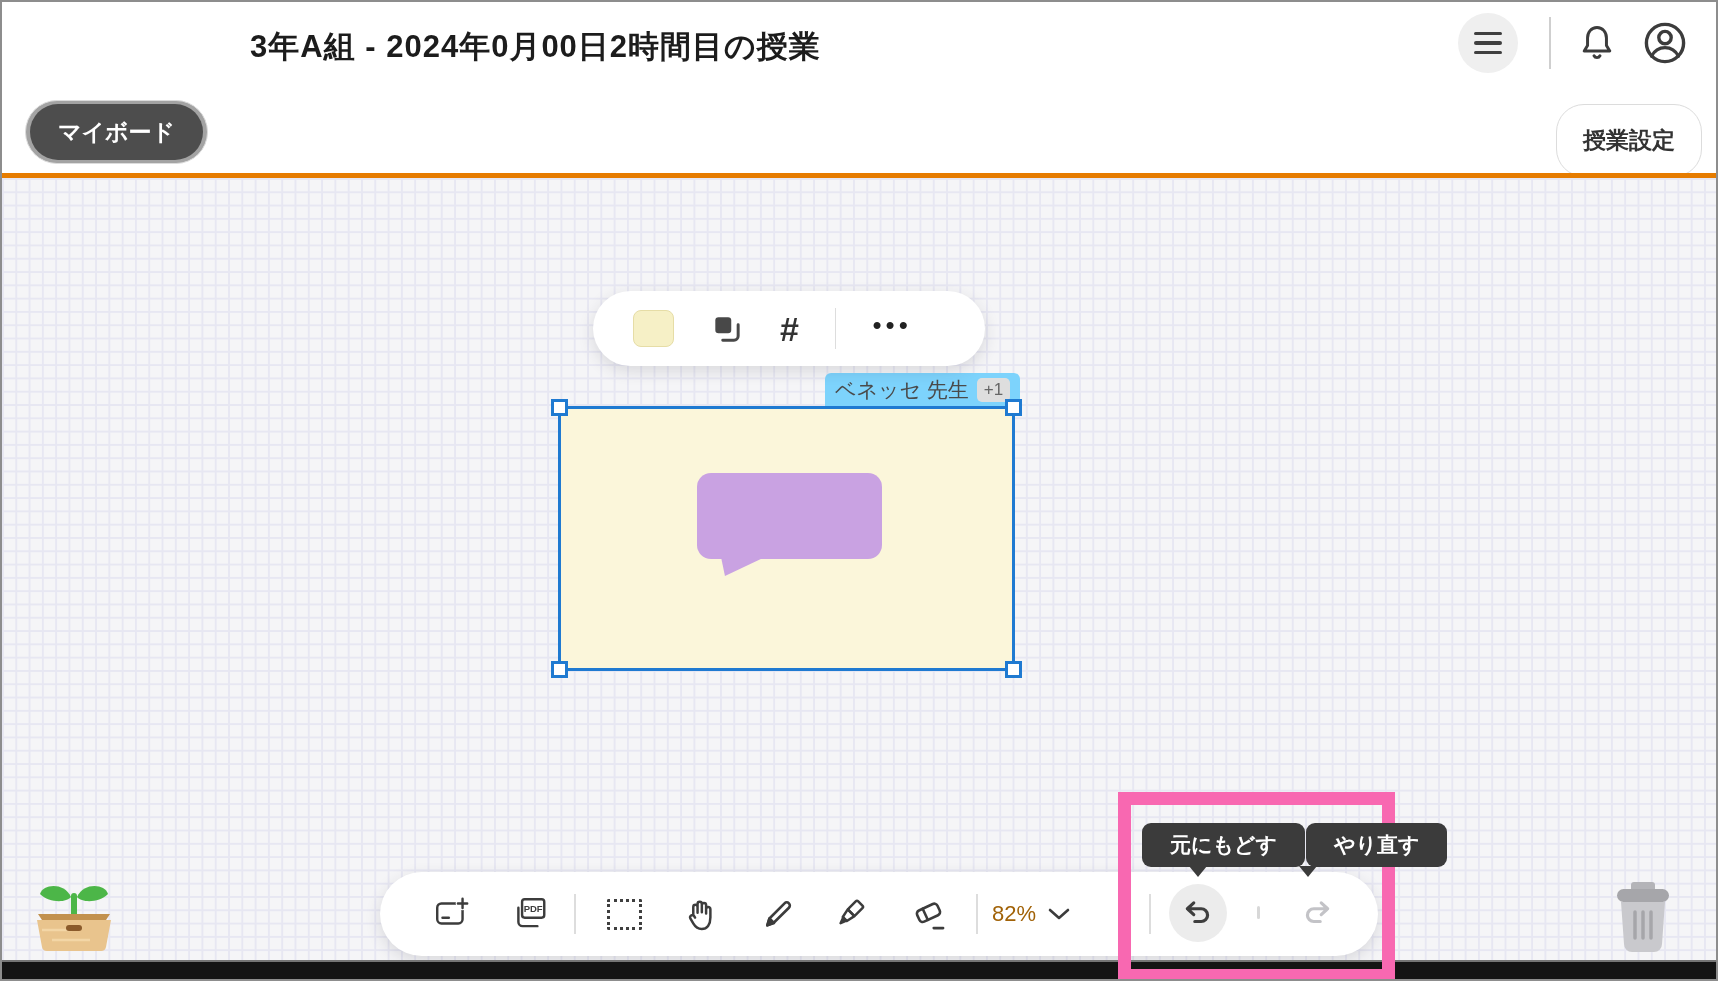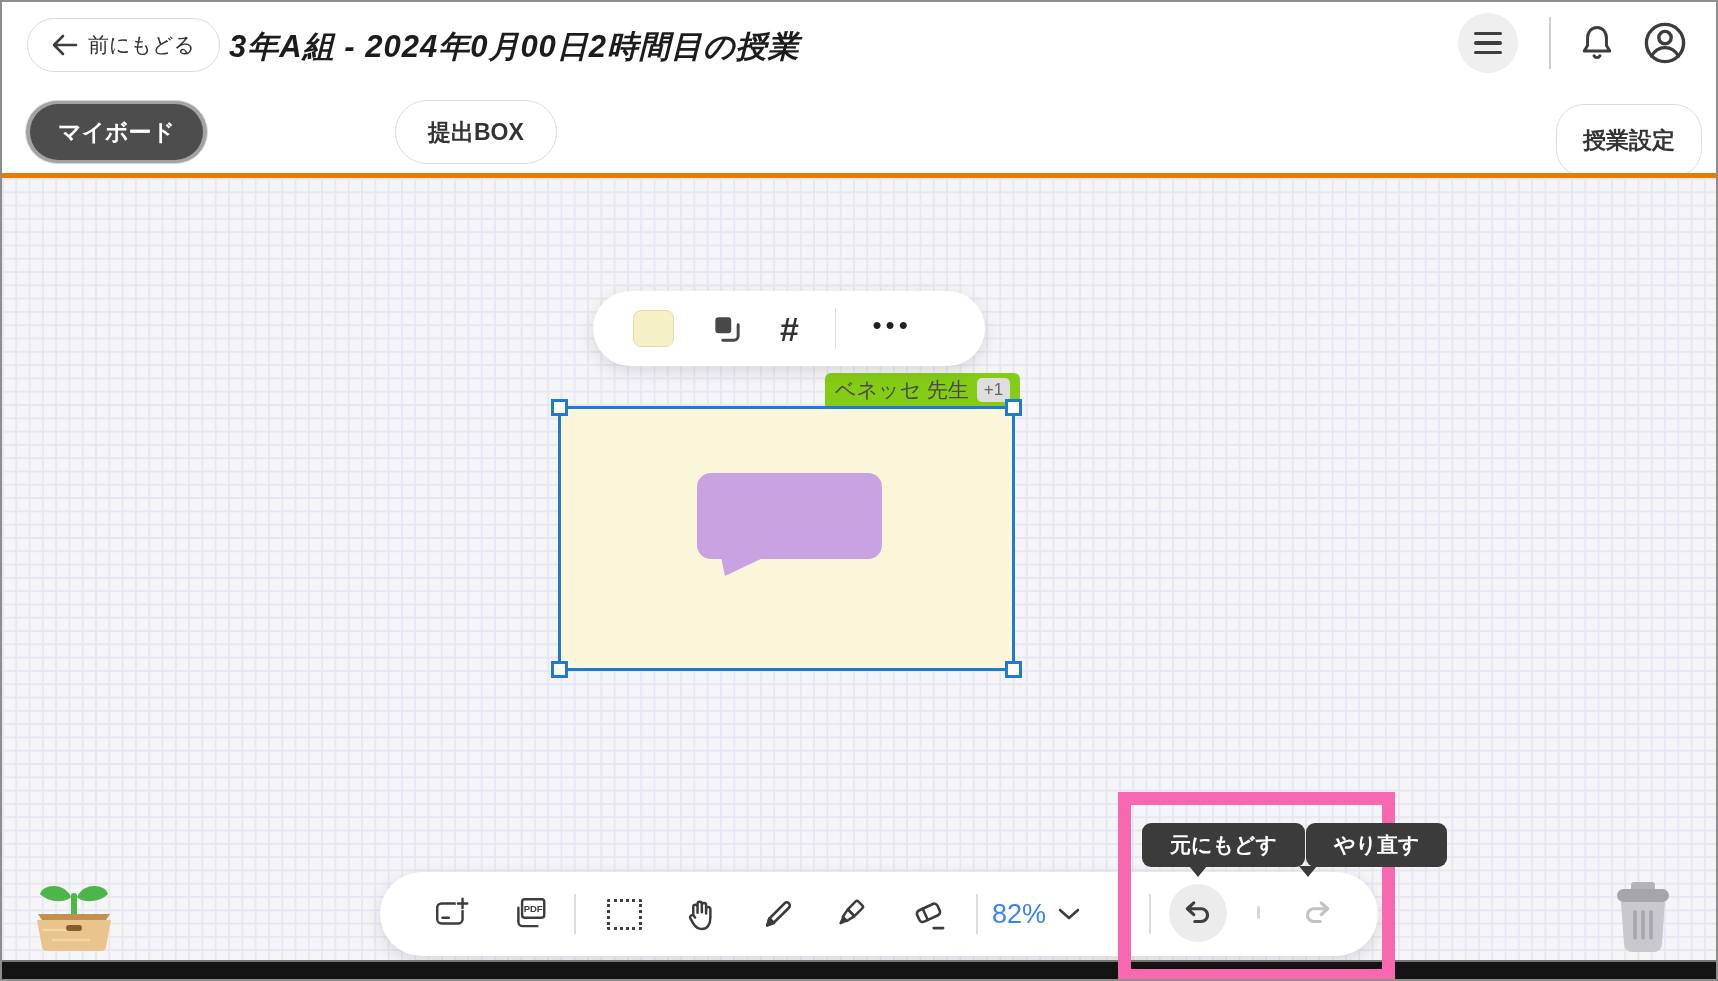--- a/index.html
+++ b/index.html
@@ -4,21 +4,21 @@
 <style>
   html,body{margin:0;padding:0;background:#e8e8e8;}
   *{box-sizing:border-box;font-family:"Liberation Sans","DejaVu Sans",sans-serif;}
   .screen{position:relative;width:1718px;height:981px;background:#ffffff;border:2px solid #8d8d8d;overflow:hidden;}
 
   
   .header{position:absolute;left:0;top:0;width:100%;height:171px;background:#fff;}
   .back-btn{position:absolute;left:25px;top:16px;height:54px;display:flex;align-items:center;gap:10px;
     padding:0 24px;border:1.5px solid #dcdcdc;border-radius:27px;background:#fff;cursor:pointer;}
   .back-btn span.lbl{font-size:21px;color:#333;}
-  .page-title{position:absolute;left:227px;top:24px;font-size:31px;font-weight:700;color:#1c1c1c;letter-spacing:1px;white-space:nowrap;font-style:italic;}
+  .page-title{position:absolute;left:248px;top:24px;font-size:31px;font-weight:700;color:#1c1c1c;letter-spacing:1px;white-space:nowrap;}
   .hamburger{position:absolute;left:1456px;top:11px;width:60px;height:60px;border-radius:50%;background:#efefef;
     display:flex;flex-direction:column;justify-content:center;align-items:center;gap:6px;cursor:pointer;}
   .hamburger i{display:block;width:28px;height:3.4px;background:#3f3f3f;border-radius:2px;}
   .hdr-divider{position:absolute;left:1547px;top:15px;width:2px;height:52px;background:#cfcfcf;}
   .icon-btn{position:absolute;cursor:pointer;display:flex;align-items:center;justify-content:center;}
 
   
   .tab-group{position:absolute;left:23px;top:98px;height:64px;border:1.5px solid #dcdcdc;border-radius:32px;
     background:#a3a3a3;display:flex;align-items:center;padding:0 4px;}
   .tab{height:56px;display:flex;align-items:center;padding:0 28px;border-radius:28px;font-size:23px;font-weight:700;color:#3a3a3a;cursor:pointer;}
@@ -38,38 +38,38 @@
   
   .obj-toolbar{position:absolute;left:591px;top:289px;width:392px;height:75px;background:#fff;border-radius:38px;
     box-shadow:0 5px 16px rgba(40,40,60,.14);display:flex;align-items:center;padding:0 40px;gap:36px;z-index:3;}
   .swatch{width:41px;height:37px;border-radius:8px;background:#f6f0c6;border:1.5px solid #e6dda6;cursor:pointer;}
   .hash{font-size:34px;font-weight:600;color:#333;cursor:pointer;line-height:1;}
   .v-div{width:1.5px;height:41px;background:#ddd;}
   .dots{font-size:26px;letter-spacing:4px;color:#222;cursor:pointer;line-height:1;padding-bottom:8px;}
 
   
   .sel-label{position:absolute;left:823px;top:371px;height:34px;display:flex;align-items:center;gap:8px;
-    background:#84cc16;border-radius:6px 6px 0 0;padding:0 10px;font-size:21px;color:#4a4a4a;z-index:2;}
+    background:#7dd3fc;border-radius:6px 6px 0 0;padding:0 10px;font-size:21px;color:#4a4a4a;z-index:2;}
   .sel-label .badge{background:#dedede;border-radius:5px;font-size:17px;color:#666;padding:2px 7px;}
   .card{position:absolute;left:556px;top:404px;width:457px;height:265px;background:#fbf6da;
     border:3px solid #1f7ad1;z-index:2;cursor:move;}
   .handle{position:absolute;width:17px;height:17px;background:#fff;border:3px solid #1f7ad1;z-index:3;}
   .h-tl{left:-10px;top:-10px;} .h-tr{right:-10px;top:-10px;} .h-bl{left:-10px;bottom:-10px;} .h-br{right:-10px;bottom:-10px;}
   .bubble{position:absolute;left:136px;top:64px;width:185px;height:86px;background:#c9a2e2;border-radius:14px;}
   .bubble-tail{position:absolute;left:160px;top:148px;width:44px;height:19px;background:#c9a2e2;
     clip-path:polygon(0 0,100% 0,9% 100%);}
 
   
   .main-toolbar{position:absolute;left:378px;top:870px;width:998px;height:84px;background:#fff;border-radius:42px;
     box-shadow:0 5px 16px rgba(40,40,60,.14);z-index:3;}
   .tool{position:absolute;width:48px;height:48px;top:18px;display:flex;align-items:center;justify-content:center;cursor:pointer;}
   .t-div{position:absolute;top:22px;width:1.5px;height:40px;background:#ddd;}
   .marquee-box{width:35px;height:31px;border:3px dotted #3f3f3f;border-radius:2px;}
   .zoom-ctl{position:absolute;left:612px;top:18px;height:48px;display:flex;align-items:center;gap:12px;cursor:pointer;}
-  .zoom-ctl .pct{font-size:27px;color:#3b82f6;}
+  .zoom-ctl .pct{font-size:22px;color:#a16207;}
   .undo-btn{position:absolute;left:789px;top:12px;width:58px;height:58px;border-radius:50%;background:#ececec;
     display:flex;align-items:center;justify-content:center;cursor:pointer;}
   .redo-btn{position:absolute;left:908px;top:12px;width:58px;height:58px;border-radius:50%;
     display:flex;align-items:center;justify-content:center;cursor:pointer;}
   .mini-div{position:absolute;left:877px;top:34px;width:3px;height:13px;background:#d8d8d8;border-radius:2px;}
 
   
   .tooltip{position:absolute;top:821px;height:44px;background:#3b3b3b;color:#fff;font-size:21px;font-weight:600;
     display:flex;align-items:center;padding:0 28px;border-radius:9px;z-index:6;white-space:nowrap;}
   .tt-undo{left:1140px;} .tt-redo{left:1304px;}
@@ -82,28 +82,20 @@
   .storage{position:absolute;left:26px;top:878px;width:92px;height:74px;cursor:pointer;z-index:2;}
   .trash{position:absolute;left:1610px;top:878px;width:62px;height:76px;cursor:pointer;z-index:2;}
   svg{display:block;}
 </style>
 </head>
 <body>
 
 <div class="screen">
 
   <div class="header">
-    <div class="back-btn">
-      <span>
-        <svg width="26" height="22" viewBox="0 0 26 22" fill="none" stroke="#3c3c3c" stroke-width="2.6" stroke-linecap="round" stroke-linejoin="round">
-          <path d="M11 2 L2 11 L11 20 M2 11 H24"></path>
-        </svg>
-      </span>
-      <span class="lbl">前にもどる</span>
-    </div>
 
     <div class="page-title">3年A組 - 2024年0月00日2時間目の授業</div>
 
     <div class="hamburger">
       <span style="display:flex;flex-direction:column;gap:6px;">
         <i></i>
           <i></i>
           <i></i>
       </span>
     </div>
@@ -124,21 +116,20 @@
           <circle cx="12" cy="12" r="9.3"></circle>
           <circle cx="12" cy="9.3" r="3.1"></circle>
           <path d="M5.3 18.6 C7 15.2 9.5 14.3 12 14.3 C14.5 14.3 17 15.2 18.7 18.6"></path>
         </svg>
       </span>
     </div>
 
     <div class="tab-group">
       <div class="tab active">マイボード</div>
     </div>
-    <div class="pill-btn submit-box">提出BOX</div>
     <div class="pill-btn class-settings">授業設定</div>
   </div>
   <div class="orange-bar"></div>
 
   <div class="canvas"></div>
 
   <div class="obj-toolbar">
     <div class="swatch"></div>
     <div style="cursor:pointer;">
       <span>

